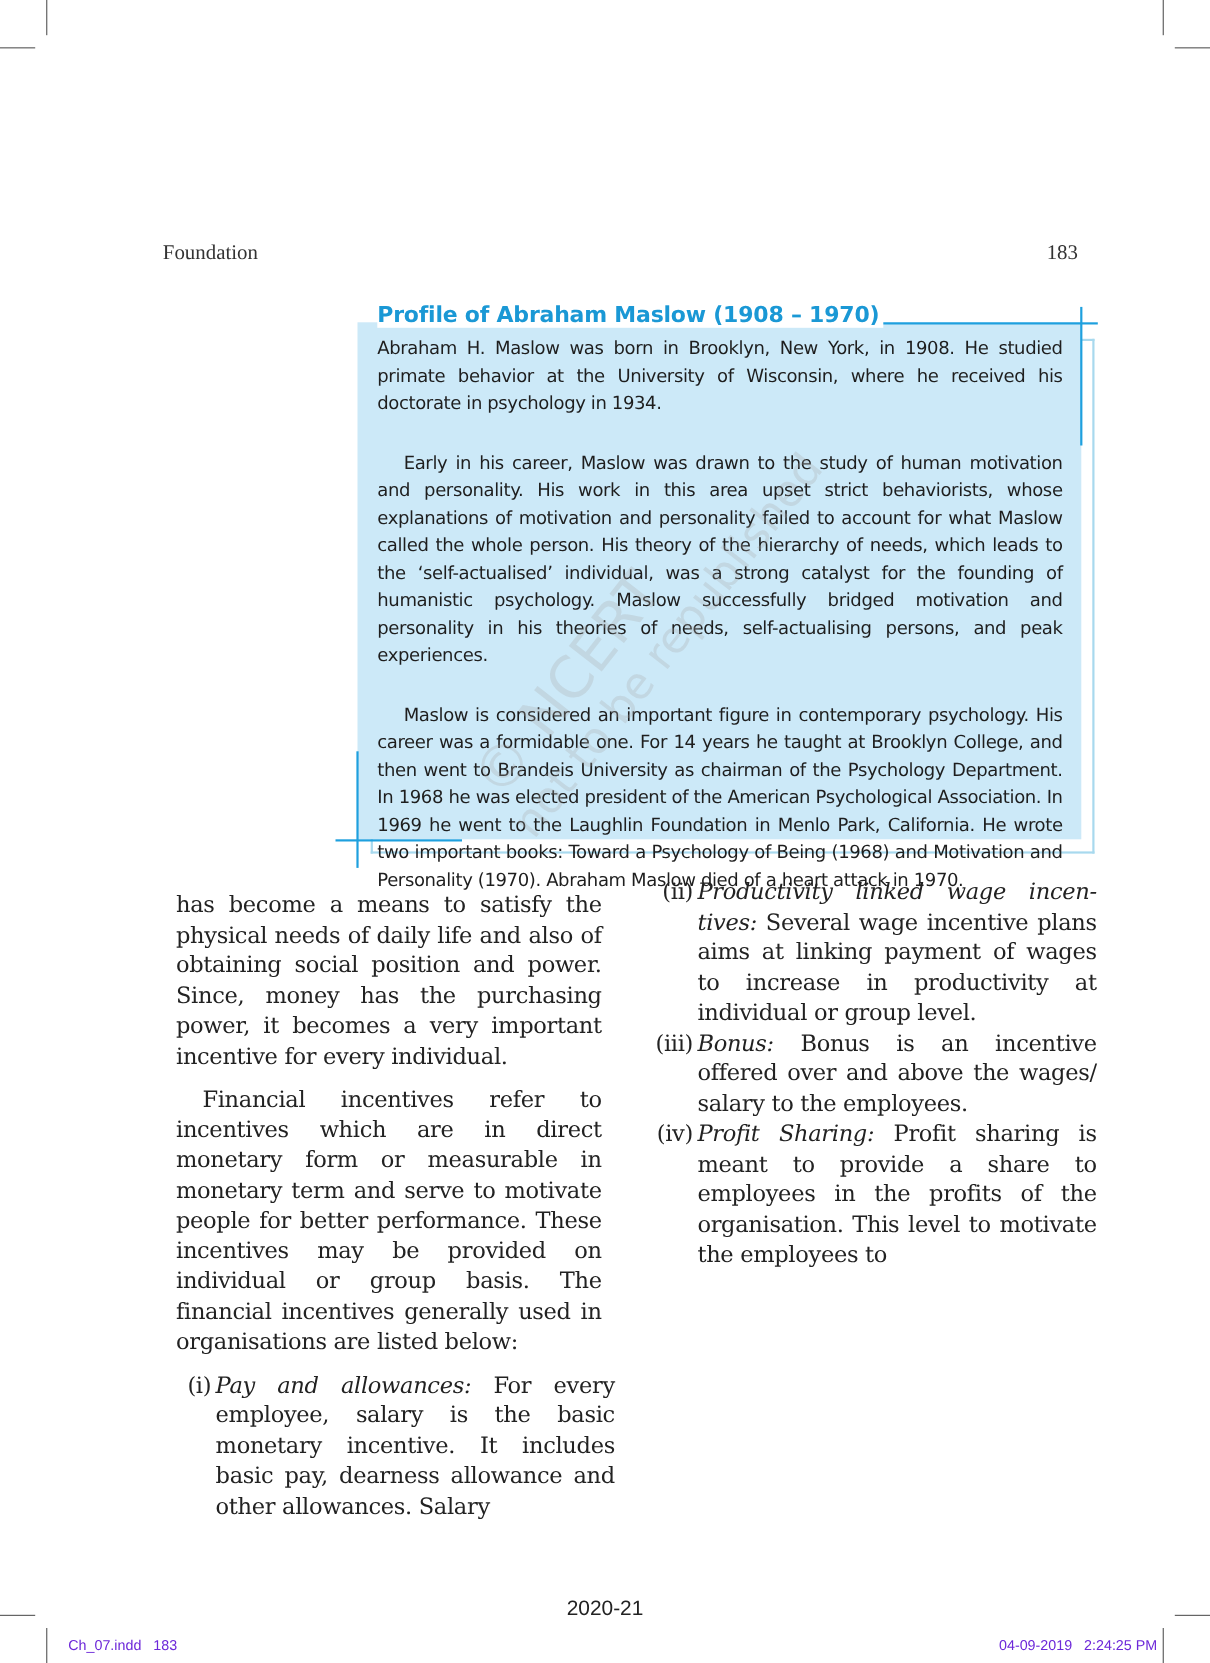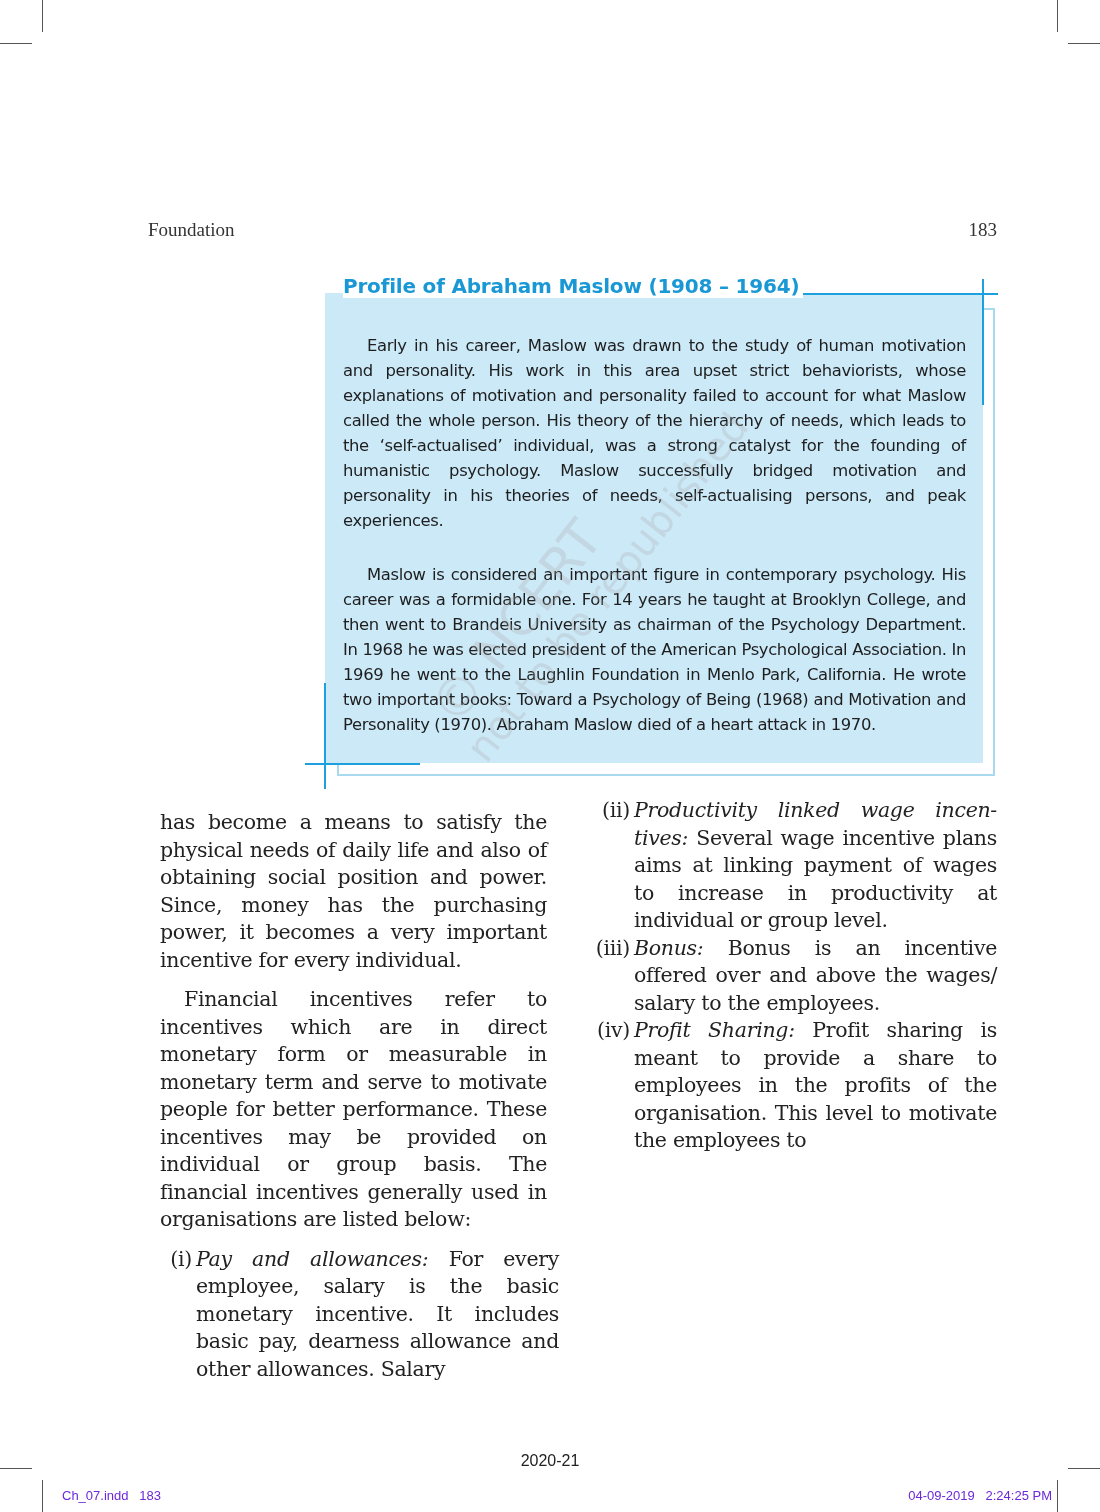--- a/index.html
+++ b/index.html
@@ -19,50 +19,51 @@
   .col .indent { text-indent: 24px; }
   .left-col { left: 148px; width: 411px; }
   .right-col { left: 590px; width: 407px; }
   .item { position: relative; padding-left: 44px; text-align: justify; }
   .item .num { position: absolute; left: 0; width: 40px; text-align: right; }
   .left-col .item { padding-left: 48px; }
   .left-col .item .num { width: 44px; }
   .cont { padding-left: 44px; text-align: justify; }
   em { font-style: italic; }
   .watermark { position: absolute; left: 420px; top: 700px; font-family: "DejaVu Sans", sans-serif; color: rgba(170,170,170,0.28); transform: rotate(-52deg); transform-origin: left top; white-space: nowrap; pointer-events: none; }
-  .footer-year { position: absolute; left: 0; width: 1100px; top: 1452px; text-align: center; font-family: "Liberation Sans", sans-serif; font-size: 16px; color: #222; }
+  .footer-year { position: absolute; left: 0; width: 1100px; top: 1452px; text-align: center; font-family: "Liberation Sans", sans-serif; font-size: 19px; color: #222; }
   .slug { position: absolute; top: 1488px; font-family: Liberation Sans, sans-serif; font-size: 13px; color: #6d28d9; }
 </style>
 </head>
 <body>
 
 <div class="crop" style="left:42px; top:0; width:1px; height:32px;"></div>
 <div class="crop" style="left:0; top:43px; width:32px; height:1px;"></div>
 <div class="crop" style="left:1057px; top:0; width:1px; height:32px;"></div>
 <div class="crop" style="left:1068px; top:43px; width:32px; height:1px;"></div>
 <div class="crop" style="left:0; top:1468px; width:32px; height:1px;"></div>
 <div class="crop" style="left:42px; top:1480px; width:1px; height:32px;"></div>
 <div class="crop" style="left:1068px; top:1468px; width:32px; height:1px;"></div>
 <div class="crop" style="left:1057px; top:1480px; width:1px; height:32px;"></div>
 
 <div class="running-head" style="left:148px;">Foundation</div>
-<div class="running-head" style="right:103px;">183</div>
+<div class="running-head" style="right:120px;">183</div>
 
 <div>
   <div class="box-frame"></div>
   <div class="box-frame-top"></div>
   <div class="box-bg"></div>
 
   <div class="blue-line" style="left:770px; top:293px; width:228px; height:2px;"></div>
   <div class="blue-line" style="left:982px; top:279px; width:2px; height:126px;"></div>
   <div class="blue-line" style="left:324px; top:683px; width:2px; height:106px;"></div>
   <div class="blue-line" style="left:305px; top:763px; width:115px; height:2px;"></div>
 
-  <div class="profile-title">Profile of Abraham Maslow (1908 – 1964)</div>
+  <div class="profile-title">Profile of Abraham Maslow (1908 – 1970)</div>
   <div class="profile-text">
+    <p>Abraham H. Maslow was born in Brooklyn, New York, in 1908. He studied primate behavior at the University of Wisconsin, where he received his doctorate in psychology in 1934.</p>
     <p class="indent">Early in his career, Maslow was drawn to the study of human motivation and personality. His work in this area upset strict behaviorists, whose explanations of motivation and personality failed to account for what Maslow called the whole person. His theory of the hierarchy of needs, which leads to the ‘self-actualised’ individual, was a strong catalyst for the founding of humanistic psychology. Maslow successfully bridged motivation and personality in his theories of needs, self-actualising persons, and peak experiences.</p>
     <p class="indent">Maslow is considered an important figure in contemporary psychology. His career was a formidable one. For 14 years he taught at Brooklyn College, and then went to Brandeis University as chairman of the Psychology Department. In 1968 he was elected president of the American Psychological Association. In 1969 he went to the Laughlin Foundation in Menlo Park, California. He wrote two important books: Toward a Psychology of Being (1968) and Motivation and Personality (1970). Abraham Maslow died of a heart attack in 1970.</p>
   </div>
 </div>
 
 <div class="watermark">
   <div style="font-size:52px; line-height:56px;">© NCERT</div>
   <div style="font-size:40px; line-height:44px; margin-left:-10px;">not to be republished</div>
 </div>
 

